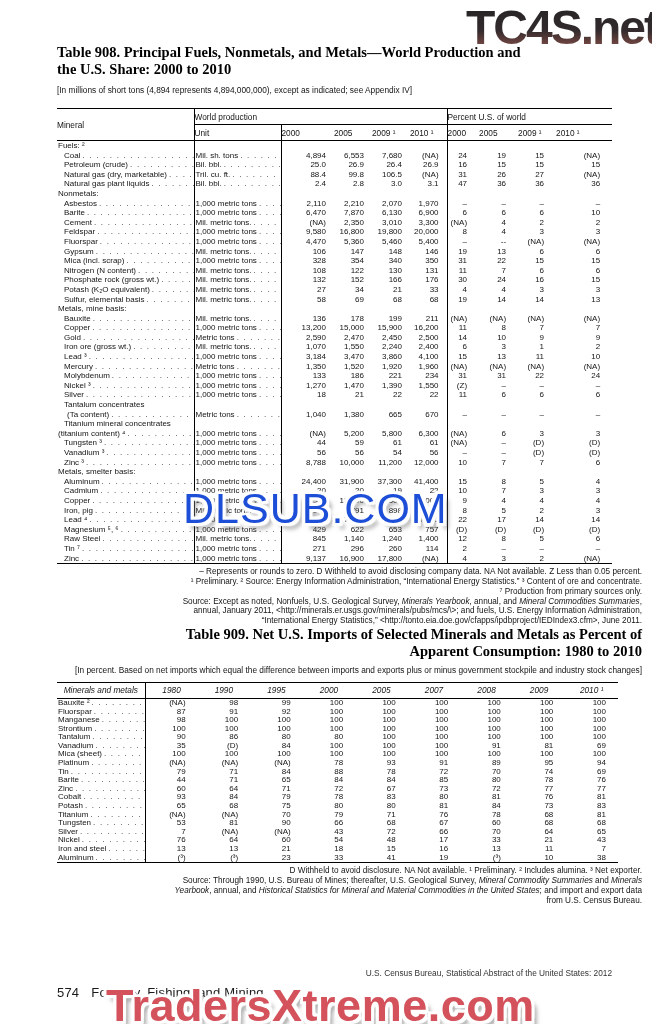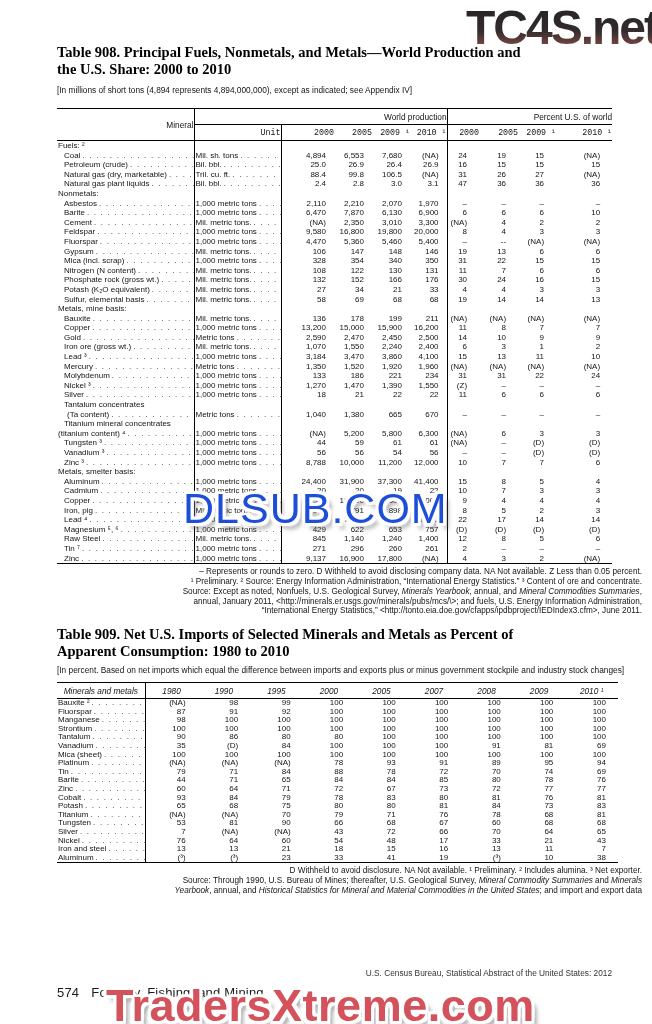--- a/index.html
+++ b/index.html
@@ -2,32 +2,32 @@
 <html><head>
 <meta charset="utf-8">
 <style>
   html,body{margin:0;padding:0;background:#e8e8e8;}
   .page{position:relative;width:652px;height:1024px;background:#ffffff;overflow:hidden;
         font-family:"Liberation Sans",sans-serif;color:#141414;}
   .inner{position:absolute;left:57px;top:0;width:585px;}
 
   .ttl{font-family:"Liberation Serif",serif;font-weight:700;font-size:14.5px;line-height:17px;color:#000;}
   .t908-ttl{margin-top:44px;}
-  .t909-ttl{margin-top:10px;}
+  .t909-ttl{text-align:right;}
   .bnote{font-size:8.3px;line-height:10px;margin-top:7px;color:#141414;}
 
   table{border-collapse:collapse;table-layout:fixed;}
   #t908{width:555px;margin-top:13px;border-top:1px solid #000;border-bottom:1px solid #000;}
   #t909{width:561px;margin-top:7px;border-top:1px solid #000;border-bottom:1px solid #000;}
   th,td{padding:0;font-weight:400;}
-  #t908 thead th{font-size:8.3px;text-align:right;vertical-align:middle;height:15px;margin-top:8px;}
+  #t908 thead th{font-size:8.3px;text-align:left;vertical-align:middle;height:15px;margin-top:8px;}
   #t909 thead th{font-size:8.3px;text-align:center;height:15px;border-bottom:1px solid #000;font-style:italic;}
   .hmin{border-bottom:1px solid #000;}
   .gh{border-bottom:1px solid #000;}
-  #t908 thead tr:nth-child(2) th{border-bottom:1px solid #000;font-family:Liberation Mono, monospace;}
+  #t908 thead tr:nth-child(2) th{border-bottom:1px solid #000;}
   .bl{border-left:1px solid #000;}
   #t908 td{font-size:8px;line-height:9.6px;height:9.6px;white-space:nowrap;overflow:hidden;vertical-align:bottom;}
   #t909 td{font-size:8px;line-height:8.6px;height:8.6px;white-space:nowrap;overflow:hidden;vertical-align:bottom;}
   .n{text-align:right;}
   .n.w{padding-right:8px;}
   .n.p{padding-right:12px;}
   #t909 .n{padding-right:12px;}
   .lr{display:flex;overflow:hidden;}
   .i0{padding-left:1px}.i1{padding-left:7px}.i2{padding-left:10px}.iu{padding-left:1px}
   .lt{flex:0 0 auto;}
@@ -997,21 +997,21 @@
             </td>
             <td class="bl">
               <div class="lr iu">
                 <span class="lt">1,000 metric tons</span>
                 <span class="dots">. . . . . . . . . . . . . . . . . . . . . . . . . . . . . . . . . . . . . . . . . . . . . . . . . . . . . . . . . . . . . . . . . . . . . . . . . . . . . . . . . . . . . . . . . . </span>
               </div>
             </td>
             <td class="n w bl">271</td>
             <td class="n w ">296</td>
             <td class="n w ">260</td>
-            <td class="n w ">261</td>
+            <td class="n w ">114</td>
             <td class="n p bl">2</td>
             <td class="n p ">–</td>
             <td class="n p ">–</td>
             <td class="n p ">–</td>
           </tr>
           <tr>
             <td>
               <div class="lr i1">
                 <span class="lt">Zinc</span>
                 <span class="dots">. . . . . . . . . . . . . . . . . . . . . . . . . . . . . . . . . . . . . . . . . . . . . . . . . . . . . . . . . . . . . . . . . . . . . . . . . . . . . . . . . . . . . . . . . . </span>
@@ -1031,32 +1031,33 @@
             <td class="n p ">3</td>
             <td class="n p ">2</td>
             <td class="n p ">(NA)</td>
           </tr>
         </tbody>
     </table>
 
     <div class="fnblock">
         <div class="fl find">– Represents or rounds to zero. D Withheld to avoid disclosing company data. NA Not available. Z Less than 0.05 percent.</div>
         <div class="fl">¹ Preliminary. ² Source: Energy Information Administration, “International Energy Statistics.” ³ Content of ore and concentrate.</div>
+        <div class="fl">⁷ Production from primary sources only.</div>
       </div>
     <div class="srcblock">
         <div class="fl find">Source: Except as noted, Nonfuels, U.S. Geological Survey, <i>Minerals Yearbook</i>, annual, and <i>Mineral Commodities Summaries</i>,</div>
         <div class="fl">annual, January 2011, &lt;http://minerals.er.usgs.gov/minerals/pubs/mcs/\&gt;; and fuels, U.S. Energy Information Administration,</div>
         <div class="fl">“International Energy Statistics,” &lt;http://tonto.eia.doe.gov/cfapps/ipdbproject/IEDIndex3.cfm&gt;, June 2011.</div>
       </div>
 
     <div class="ttl t909-ttl">
       <div>Table 909. Net U.S. Imports of Selected Minerals and Metals as Percent of</div>
       <div>Apparent Consumption: 1980 to 2010</div>
     </div>
-    <div class="bnote" style="margin-top:5px;">[In percent. Based on net imports which equal the difference between imports and exports plus or minus government stockpile and industry stock changes]</div>
+    <div class="bnote" style="margin-top:5px;text-align:right;">[In percent. Based on net imports which equal the difference between imports and exports plus or minus government stockpile and industry stock changes]</div>
 
     <table id="t909">
       <colgroup>
         <col style="width:88px">
         <col style="width:52.5px">
           <col style="width:52.5px">
           <col style="width:52.5px">
           <col style="width:52.5px">
         <col style="width:52.5px">
           <col style="width:52.5px">
@@ -1404,20 +1405,21 @@
      </tr>
         </tbody>
     </table>
 
     <div class="fnblock">
       <div class="fl find">D Withheld to avoid disclosure. NA Not available. ¹ Preliminary. ² Includes alumina. ³ Net exporter.</div>
     </div>
     <div class="srcblock">
         <div class="fl find">Source: Through 1990, U.S. Bureau of Mines; thereafter, U.S. Geological Survey, <i>Mineral Commodity Summaries</i> and <i>Minerals</i></div>
         <div class="fl"><i>Yearbook</i>, annual, and <i>Historical Statistics for Mineral and Material Commodities in the United States</i>; and import and export data</div>
+        <div class="fl">from U.S. Census Bureau.</div>
       </div>
 
   </div>
 
   <div class="pg-footer">
     <span class="pgnum">574</span><span class="pgsec">Forestry, Fishing, and Mining</span>
   </div>
   <div class="census">U.S. Census Bureau, Statistical Abstract of the United States: 2012</div>
 
   <div class="wm wm-top">TC4S.net</div>

